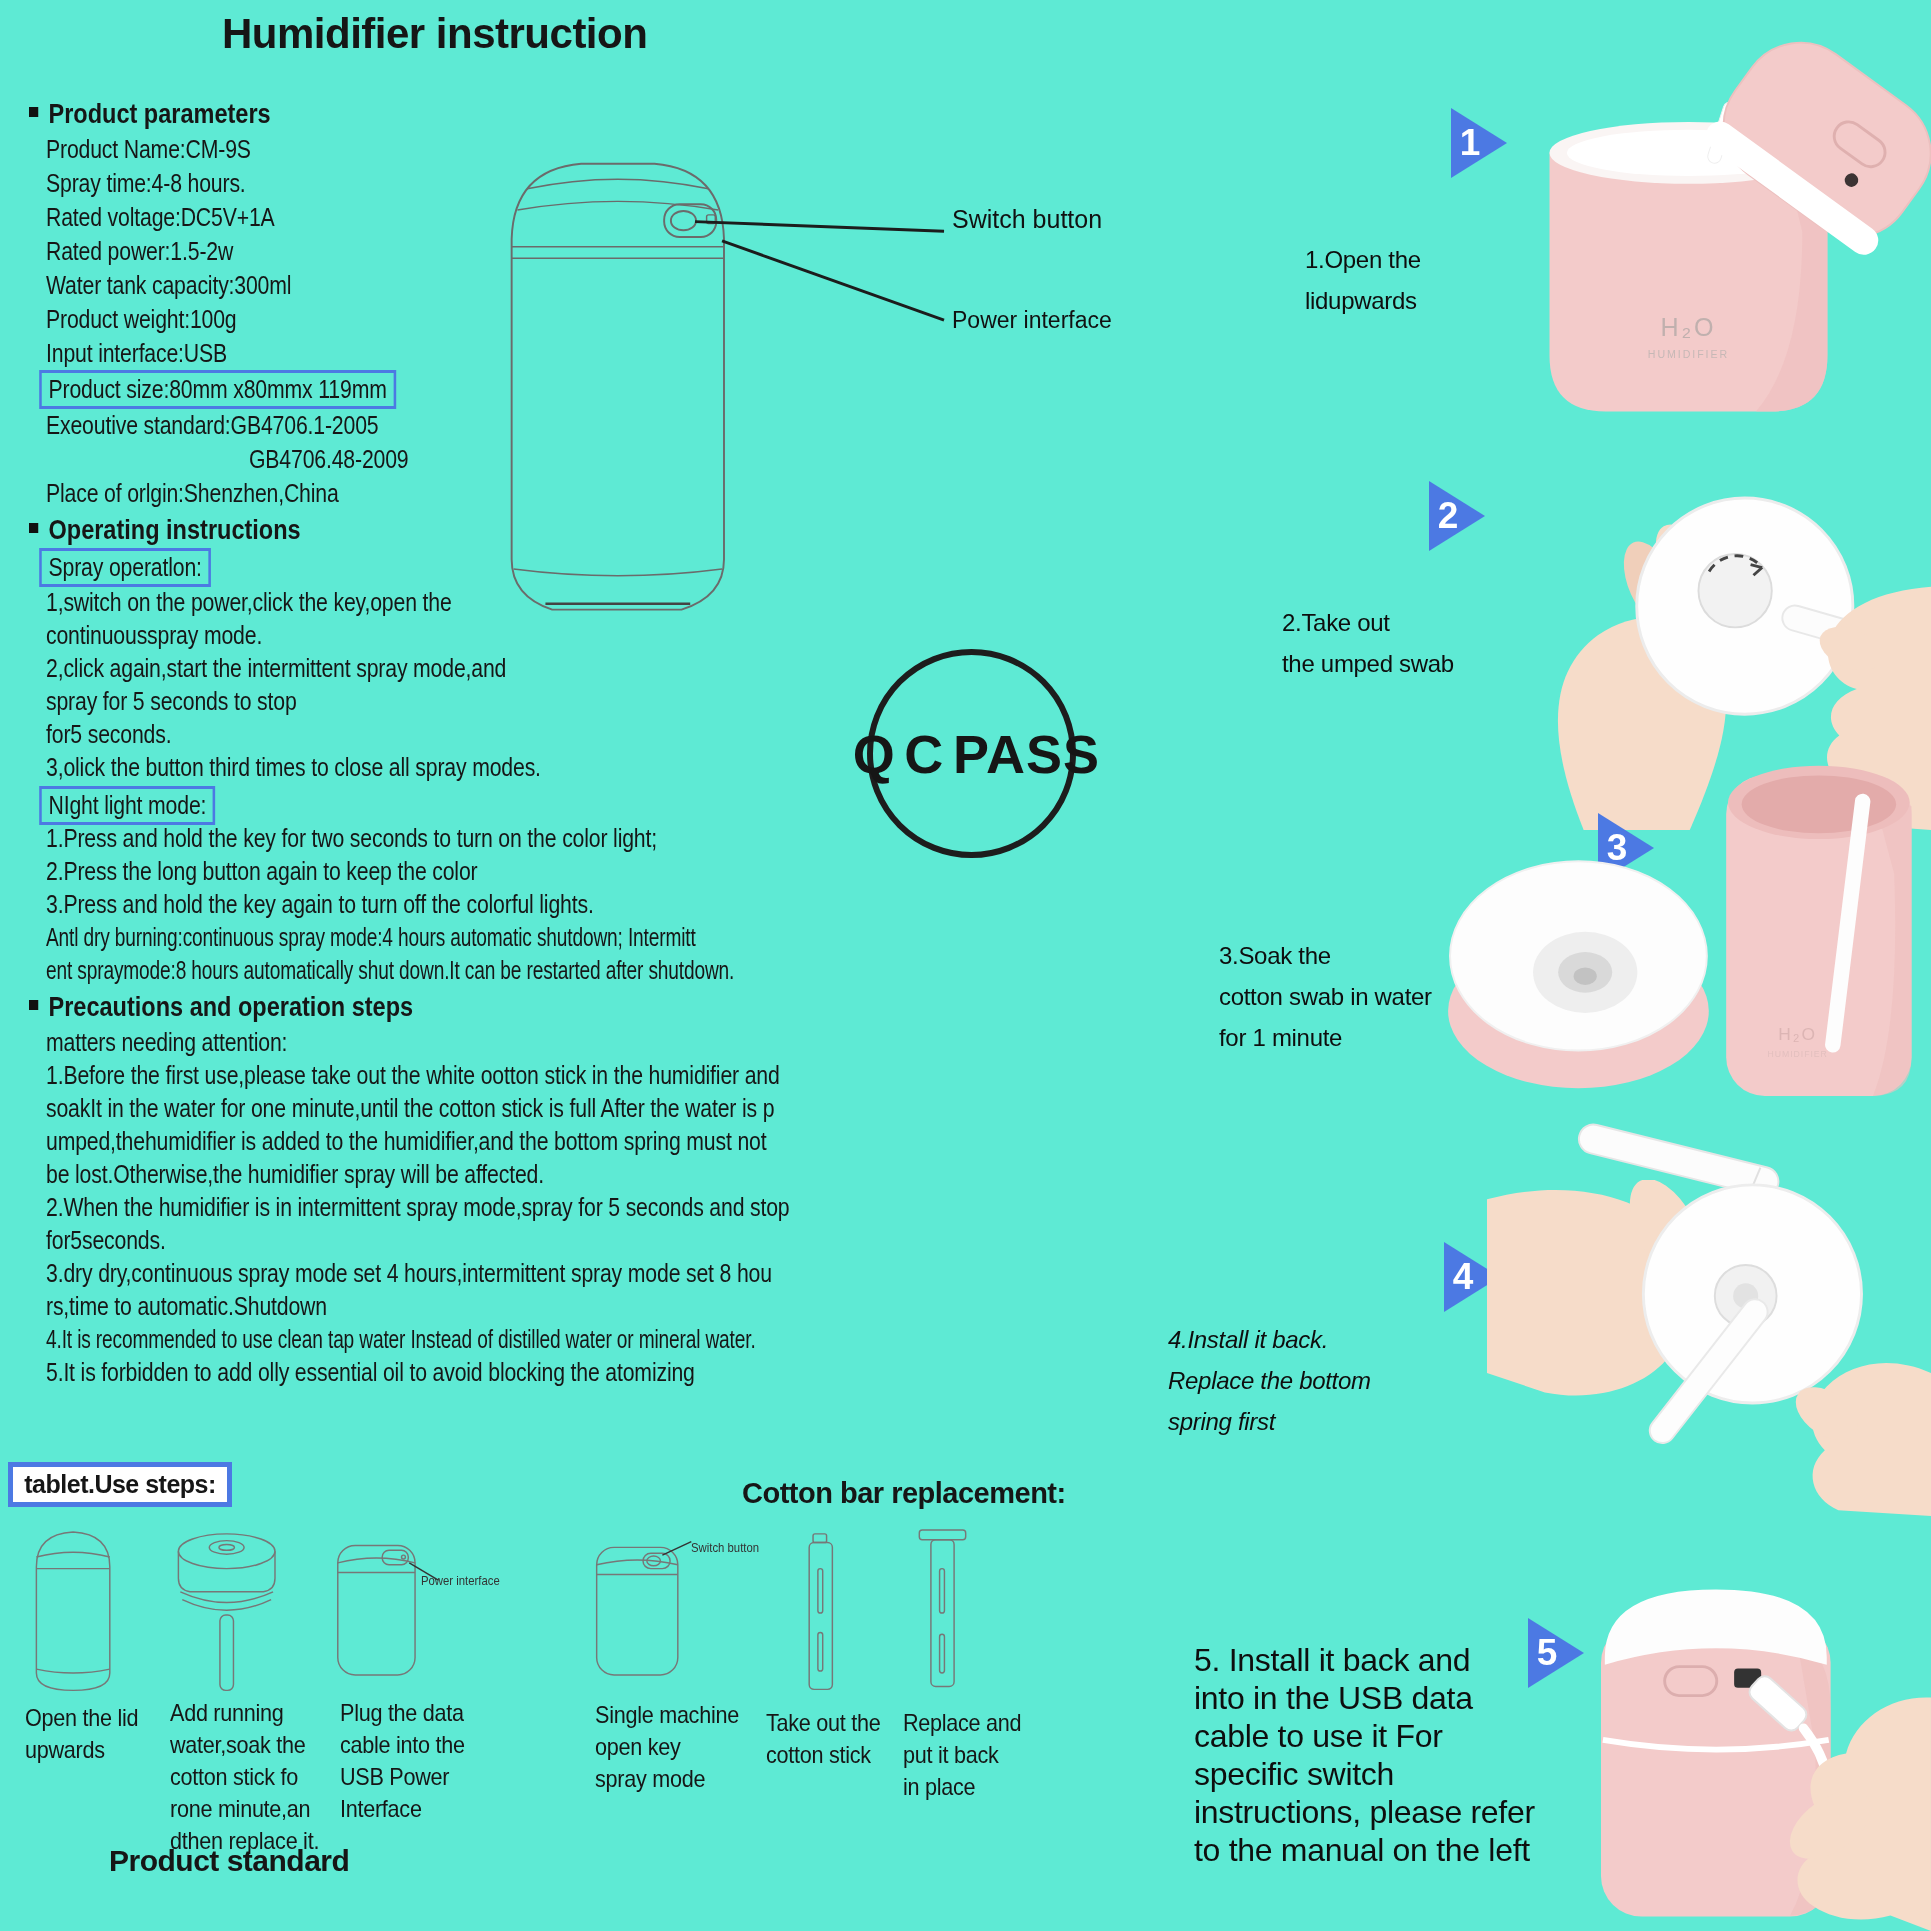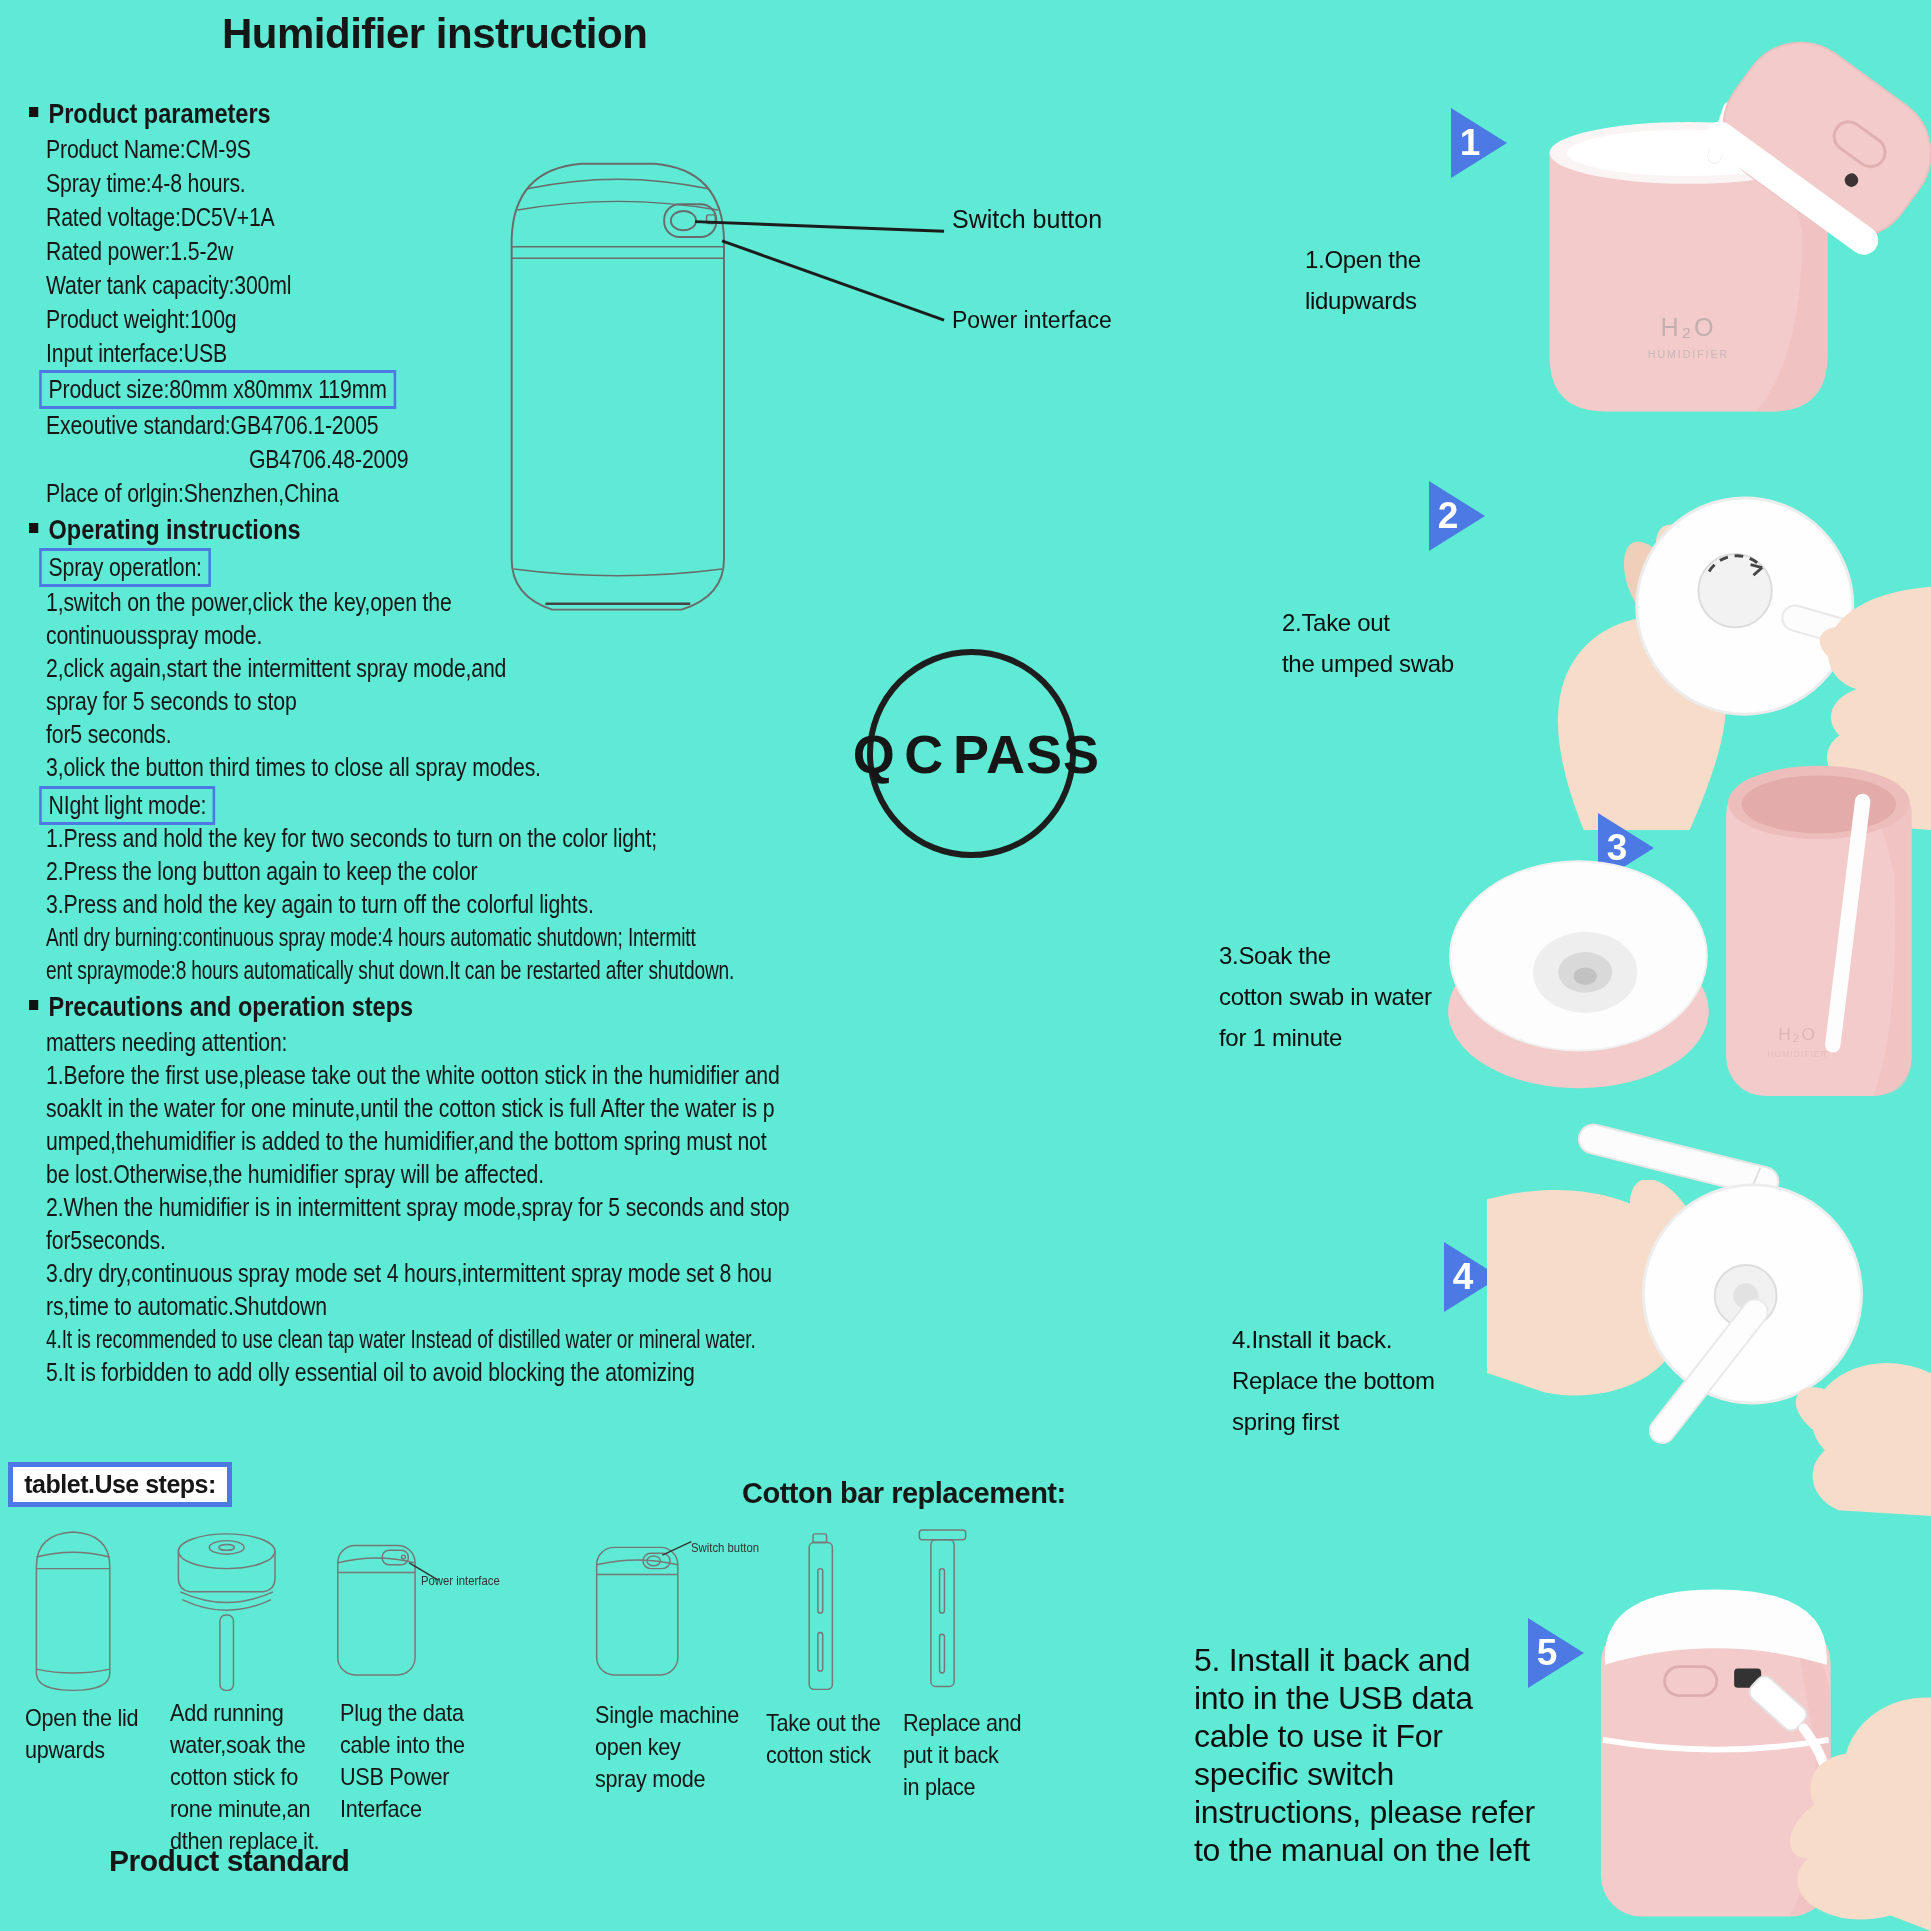--- a/index.html
+++ b/index.html
@@ -290,21 +290,21 @@
     <text x="392" y="310" font-size="9" fill="#e2bfbe" text-anchor="middle" letter-spacing="1">HUMIDIFIER</text>
     <g transform="rotate(14 270 420)">
       <rect x="162" y="402" width="212" height="30" rx="15" fill="#fcfcfc" stroke="#e6e6e6" stroke-width="2"></rect>
       <line x1="352" y1="404" x2="348" y2="430" stroke="#e0e0e0" stroke-width="2"></line>
     </g>
   </svg>
 
   <div class="abs tri" style="left:1444px;top:1242px;">
     <span>4</span>
   </div>
-  <div class="abs step-text" style="left:1232px;top:1319px;">
+  <div class="abs step-text" style="left:1168px;top:1319px;font-style:italic;">
       <div>4.Install it back.</div>
       <div>Replace the bottom</div>
       <div>spring first</div>
     </div>
   <svg class="abs" style="left:1487px;top:1180px;" width="444" height="336" viewBox="0 0 460 348">
     <path d="M0,20 C80,-2 162,14 196,60 C222,96 216,152 186,186 C160,216 110,230 60,220 L0,200 Z" fill="#f6dcc9"></path>
     <ellipse cx="186" cy="52" rx="30" ry="58" transform="rotate(-28 186 52)" fill="#f6dcc9"></ellipse>
     <circle cx="275" cy="118" r="113" fill="#fefefe" stroke="#ededed" stroke-width="3"></circle>
     <circle cx="268" cy="120" r="32" fill="#f1f1f1" stroke="#dddddd" stroke-width="2"></circle>
     <circle cx="268" cy="120" r="13" fill="#e2e2e2"></circle>

